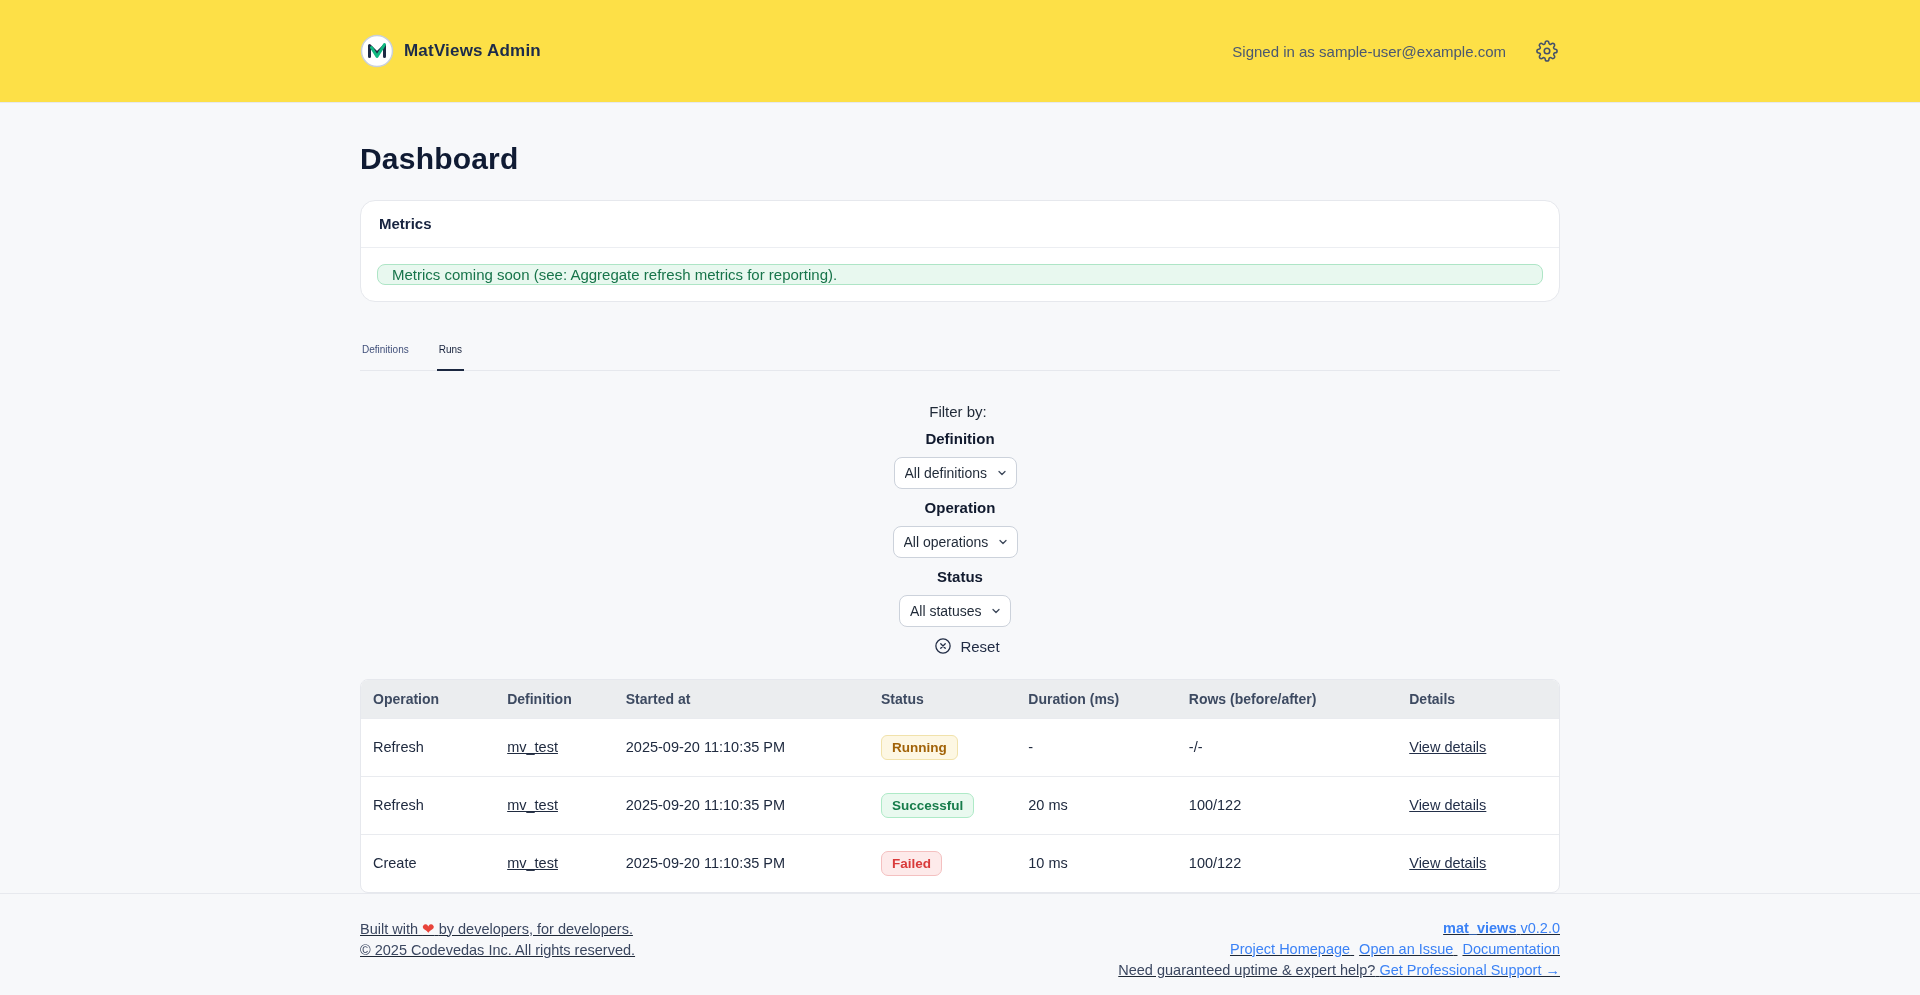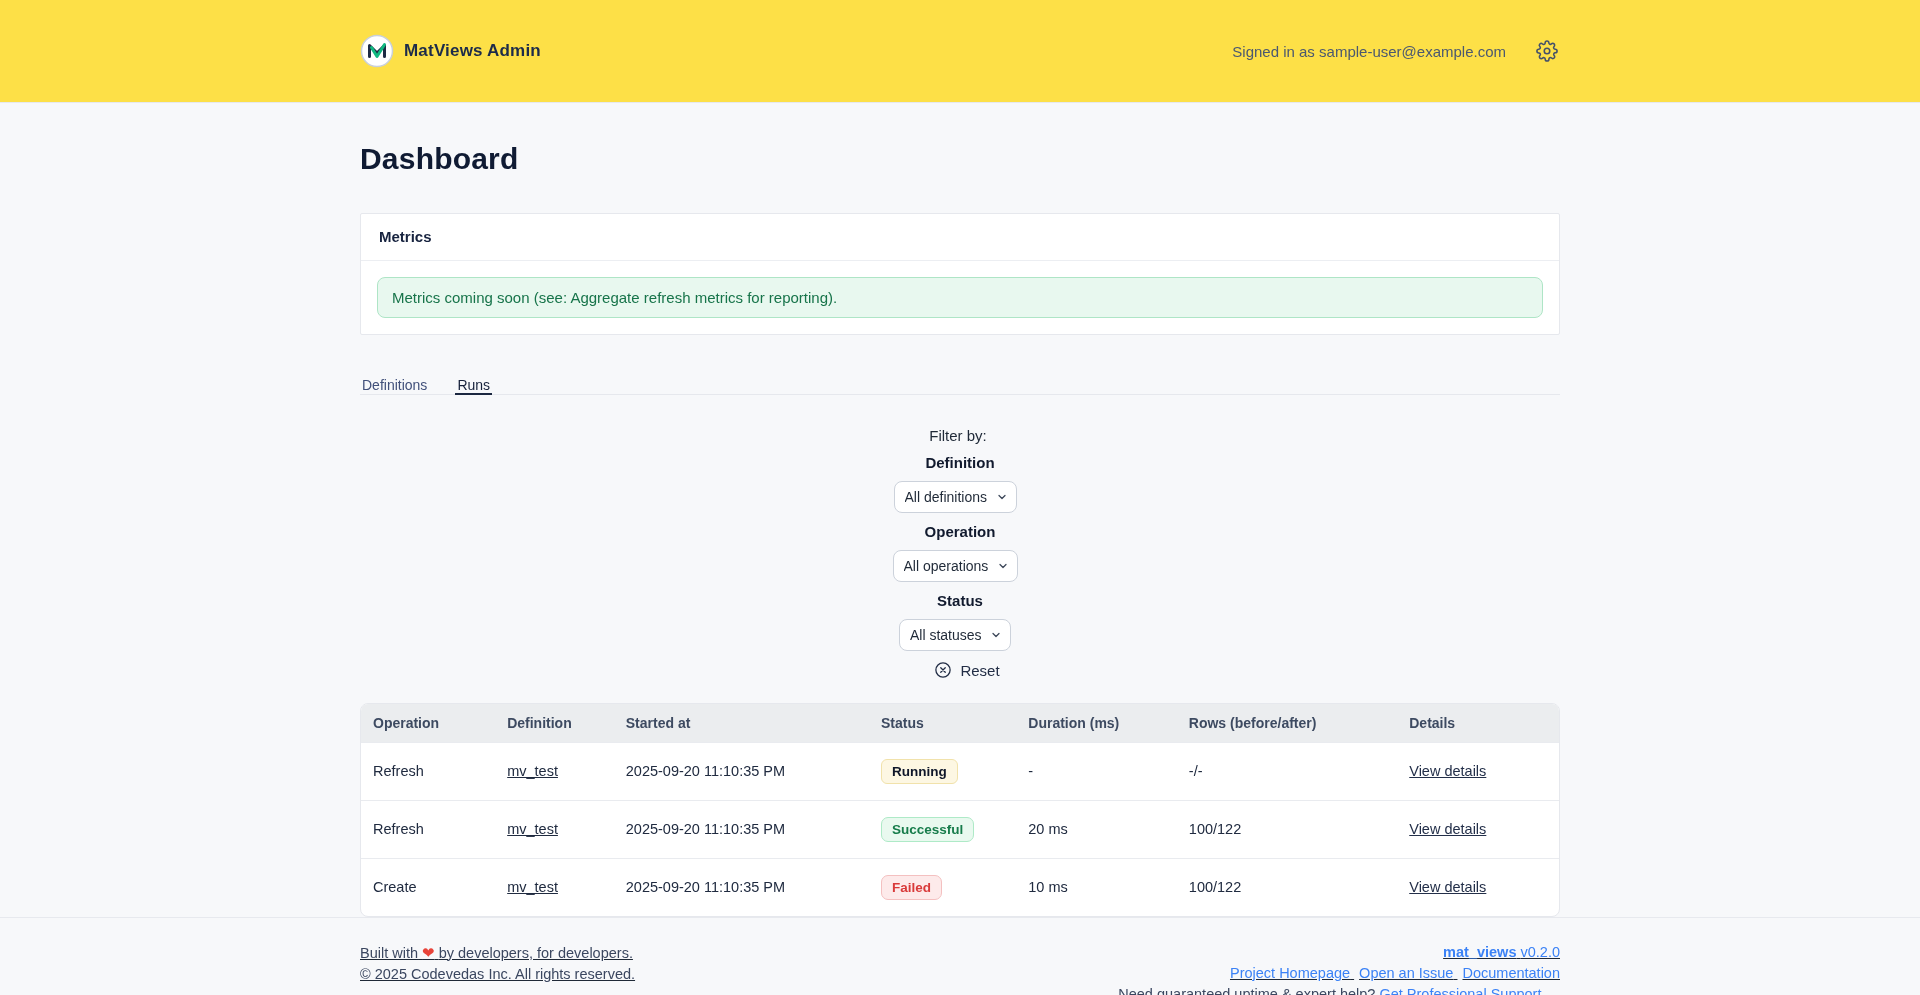--- a/index.html
+++ b/index.html
@@ -21,32 +21,32 @@
   .brand-title { font-size:17px; font-weight:700; color:#1c2b4a; letter-spacing:.2px; }
   .signed-in { display:flex; align-items:center; gap:30px; }
   .signed-in-text { font-size:15px; color:#4b5870; }
   .gear-btn { width:24px; height:24px; color:#44506a; cursor:pointer; background:none; border:none; display:flex; align-items:center; }
   .gear-btn svg { width:22px; height:22px; }
 
   
   main { flex:1 1 auto; }
   h1.page-title { margin-top:38px; font-size:30px; line-height:36px; font-weight:800; color:#101b33; letter-spacing:.2px; }
 
-  .card { margin-top:36px; background:#ffffff; border:1px solid #e6e8ed; border-radius:2px; }
+  .card { margin-top:23px; background:#ffffff; border:1px solid #e6e8ed; border-radius:15px; }
   .card-header { padding:14px 18px; border-bottom:1px solid #eceef2; }
   .card-title { font-size:15px; font-weight:700; color:#17233f; }
   .card-body { padding:16px; }
   .alert-info {
     background:#e8f8ef; border:1px solid #aee5c6; border-radius:8px;
-    padding:11px 14px; font-size:15px; color:#17744a;
+    padding:1px 14px; font-size:15px; color:#17744a;
   }
 
   
   .tabs { margin-top:36px; display:flex; gap:26px; border-bottom:1px solid #e6e8ed; }
-  .tab { padding:6px 2px 0; font-size:14px; color:#41507a; cursor:pointer; border-bottom:2.5px solid transparent; margin-bottom:-1px; }
+  .tab { padding:6px 2px 14px; font-size:10px; color:#41507a; cursor:pointer; border-bottom:2.5px solid transparent; margin-bottom:-1px; }
   .tab.active { color:#16213b; font-weight:500; border-bottom-color:#1b2740; }
 
   
   .filterbar { margin-top:32px; display:flex; align-items:center; gap:10px; font-size:15px;flex-direction:column; }
   .filter-by { color:#1f2937; font-weight:500; margin-right:4px; }
   .filter-label { font-weight:700; color:#111a2e; }
   .select-wrap { position:relative; display:inline-block; margin-right:10px; }
   .select-wrap select {
     appearance:none; -webkit-appearance:none;
     font-family:"Liberation Sans", sans-serif;
@@ -65,21 +65,21 @@
   table.runs { width:100%; border-collapse:collapse; table-layout:fixed; }
   table.runs thead th {
     background:#ebedef; text-align:left; font-size:14px; font-weight:700; color:#3d4a61;
     padding:10px 12px; height:38px;
   }
   table.runs tbody td { padding:16px 12px; height:53px; font-size:14.5px; color:#202b40; border-top:1px solid #e9ebef; }
   .def-link { color:#202b40; text-decoration:underline; cursor:pointer; }
   .details-link { color:#232f49; text-decoration:underline; cursor:pointer; }
 
   .status-badge { display:inline-block; font-size:13.5px; font-weight:700; padding:4px 10px; border-radius:7px; border:1px solid transparent; }
-  .badge-running   { background:#fdf7e3; border-color:#f1e2ab; color:#0f172a;border-radius:6px; }
+  .badge-running   { background:#fdf7e3; border-color:#f1e2ab; color:#a16207;border-radius:6px; }
   .badge-successful{ background:#e9f9ef; border-color:#aeeac7; color:#177c4b; }
   .badge-failed    { background:#fdeaea; border-color:#f4c0c0; color:#d93a3a; }
 
   
   footer.site-footer { flex:none; border-top:1px solid #e7e9ee; padding:24px 0 26px; }
   .footer-inner { display:flex; justify-content:space-between; align-items:flex-start;text-decoration:underline; }
   .footer-left { font-size:14.5px; color:#3b4760; line-height:21px; }
   .heart { color:#e8443a; font-size:15px; }
   .footer-right { text-align:right; font-size:14.5px; line-height:21px; color:#3b4760; }
   .blue-link { color:#3b82f6; text-decoration:none; cursor:pointer; }

